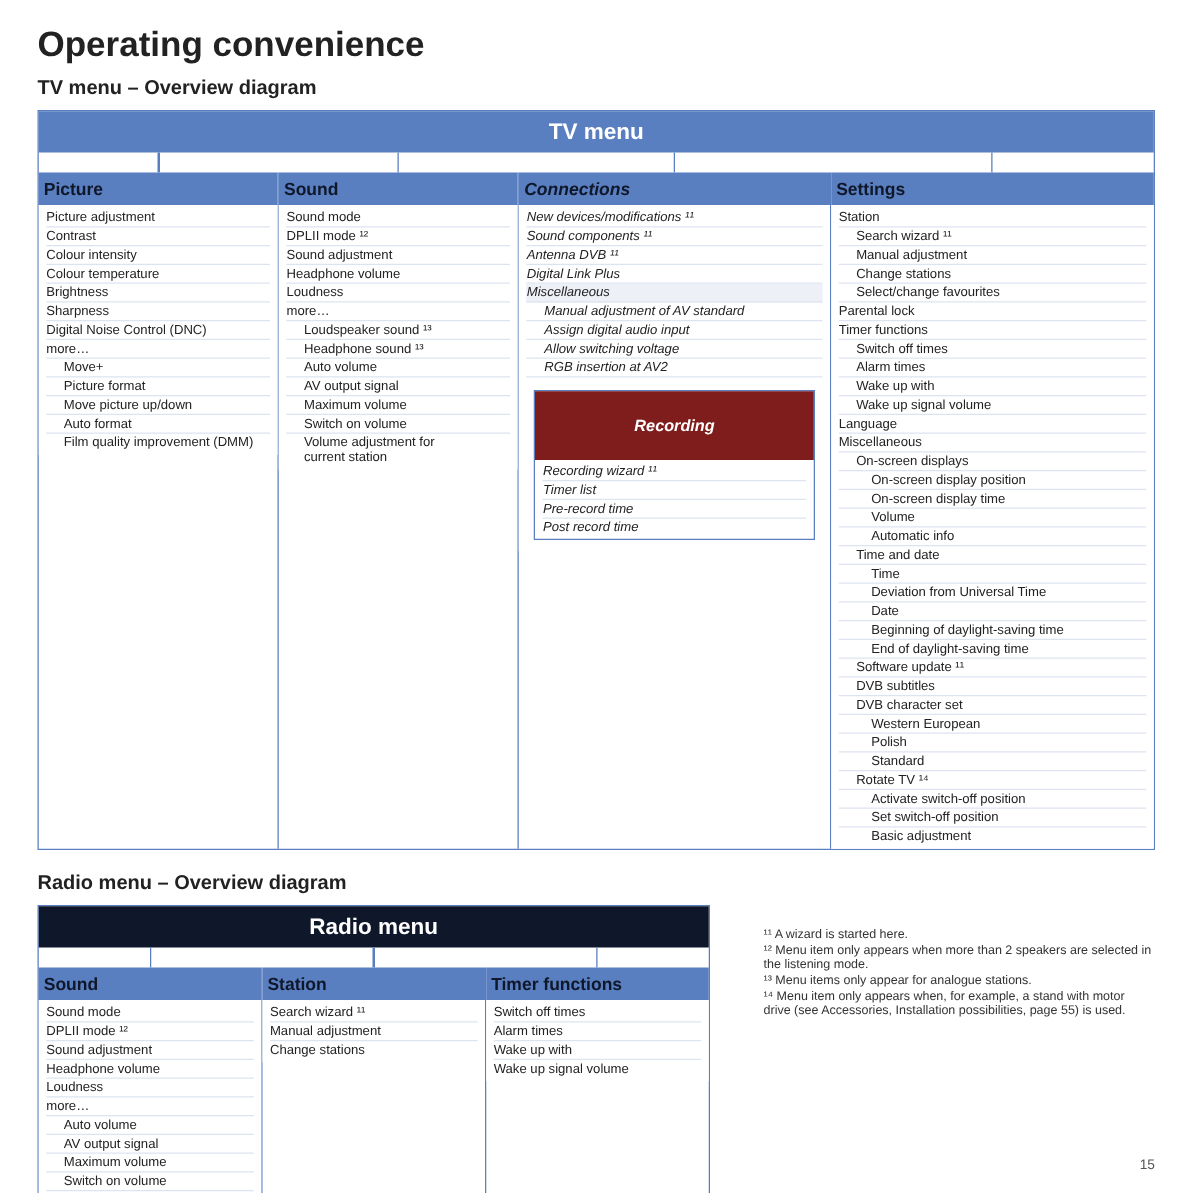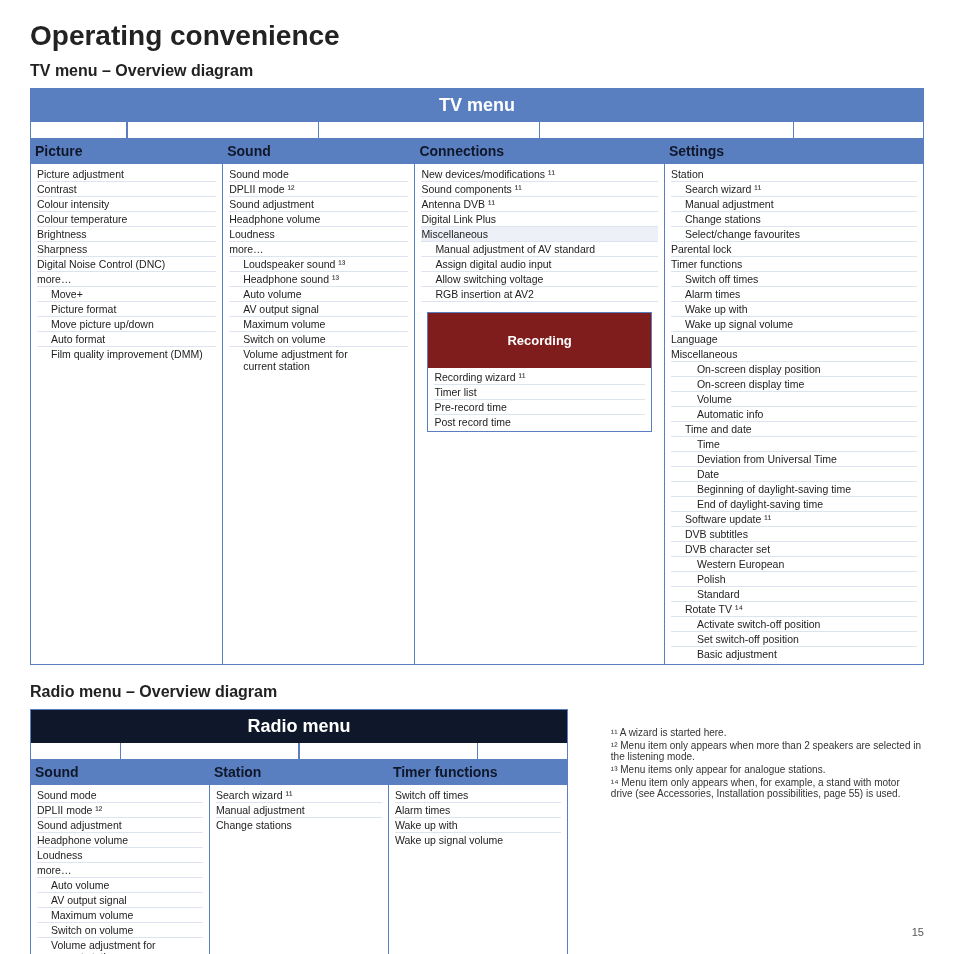--- a/index.html
+++ b/index.html
@@ -213,21 +213,21 @@
         <div class="col-item subitem">Loudspeaker sound ¹³</div>
         <div class="col-item subitem">Headphone sound ¹³</div>
         <div class="col-item subitem">Auto volume</div>
         <div class="col-item subitem">AV output signal</div>
         <div class="col-item subitem">Maximum volume</div>
         <div class="col-item subitem">Switch on volume</div>
         <div class="col-item subitem">Volume adjustment for<br>current station</div>
       </div>
     </div>
 
-    <div class="menu-col" style="flex:1.3;">
+    <div class="menu-col" style="flex:1.3;font-style:italic;">
       <div class="col-header">Connections</div>
       <div class="col-items">
         <div class="col-item">New devices/modifications ¹¹</div>
         <div class="col-item">Sound components ¹¹</div>
         <div class="col-item">Antenna DVB ¹¹</div>
         <div class="col-item">Digital Link Plus</div>
         <div class="col-item" style="font-weight:normal; background:#eef0f7;">Miscellaneous</div>
         <div class="col-item subitem">Manual adjustment of AV standard</div>
         <div class="col-item subitem">Assign digital audio input</div>
         <div class="col-item subitem">Allow switching voltage</div>
@@ -255,20 +255,21 @@
         <div class="col-item subitem">Change stations</div>
         <div class="col-item subitem">Select/change favourites</div>
         <div class="col-item">Parental lock</div>
         <div class="col-item">Timer functions</div>
         <div class="col-item subitem">Switch off times</div>
         <div class="col-item subitem">Alarm times</div>
         <div class="col-item subitem">Wake up with</div>
         <div class="col-item subitem">Wake up signal volume</div>
         <div class="col-item">Language</div>
         <div class="col-item">Miscellaneous</div>
+        <div class="col-item subitem">On-screen displays</div>
         <div class="col-item subitem2">On-screen display position</div>
         <div class="col-item subitem2">On-screen display time</div>
         <div class="col-item subitem2">Volume</div>
         <div class="col-item subitem2">Automatic info</div>
         <div class="col-item subitem">Time and date</div>
         <div class="col-item subitem2">Time</div>
         <div class="col-item subitem2">Deviation from Universal Time</div>
         <div class="col-item subitem2">Date</div>
         <div class="col-item subitem2">Beginning of daylight-saving time</div>
         <div class="col-item subitem2">End of daylight-saving time</div>

